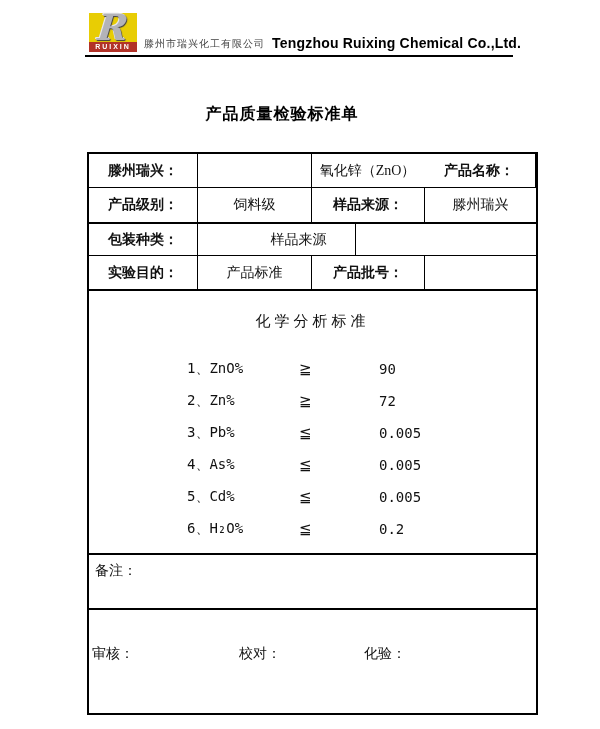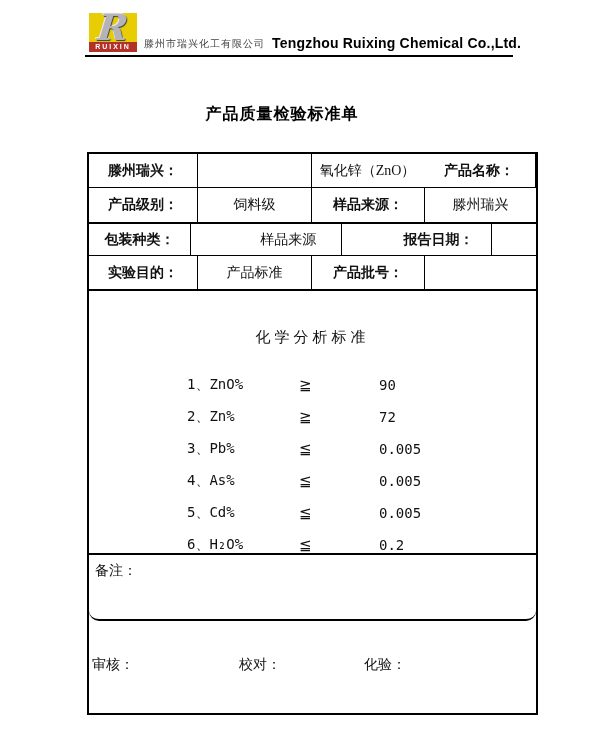--- a/index.html
+++ b/index.html
@@ -39,22 +39,22 @@
     font-size:16px; font-weight:bold; letter-spacing:1px; color:#000;
   }
 
   
   .form-table {
     position:absolute; left:87px; top:152px; width:451px; height:563px;
     box-sizing:border-box; border:2px solid #000; background:#fff; font-size:14px;
   }
   .sec { box-sizing:border-box; border-bottom:2px solid #000; }
   .sec-a { height:70px; } .sec-b { height:67px; }
-  .sec-analysis { height:264px; padding-top:36px; }
-  .sec-remarks { height:66px; position:relative;border-radius:10px; }
+  .sec-analysis { height:264px; padding-top:20px; }
+  .sec-remarks { height:55px; position:relative; }
   .sec-signoff { height:88px; border-bottom:none; display:flex; align-items:center;
                  font-family:"Liberation Serif","DejaVu Serif",serif;border-radius:15px; }
 
   .frow { display:flex; box-sizing:border-box; }
   .frow-b { border-bottom:1px solid #000; }
   .h34 { height:34px; } .h33 { height:33px; } .h32 { height:32px;gap:44px; }
 
   .cell { box-sizing:border-box; display:flex; align-items:center; justify-content:center; overflow:hidden; }
   .c1 { width:109px; border-right:1px solid #000; }
   .c2 { width:114px; border-right:1px solid #000; }
@@ -112,21 +112,20 @@
         <div class="cell c2 val">饲料级</div>
         <div class="cell c3 lbl">样品来源：</div>
         <div class="cell c4 val">滕州瑞兴</div>
       </div>
     </div>
 
     <div class="sec sec-b">
       <div class="frow frow-b h32">
         <div class="cell c1 lbl">包装种类：</div>
         <div class="cell c2 val">样品来源</div>
-        <div class="cell c3 lbl">报告日期：</div>
         <div class="cell c4 val"></div>
       </div>
       <div class="frow h33">
         <div class="cell c1 lbl">实验目的：</div>
         <div class="cell c2 val">产品标准</div>
         <div class="cell c3 lbl">产品批号：</div>
         <div class="cell c4 val"></div>
       </div>
     </div>
 

